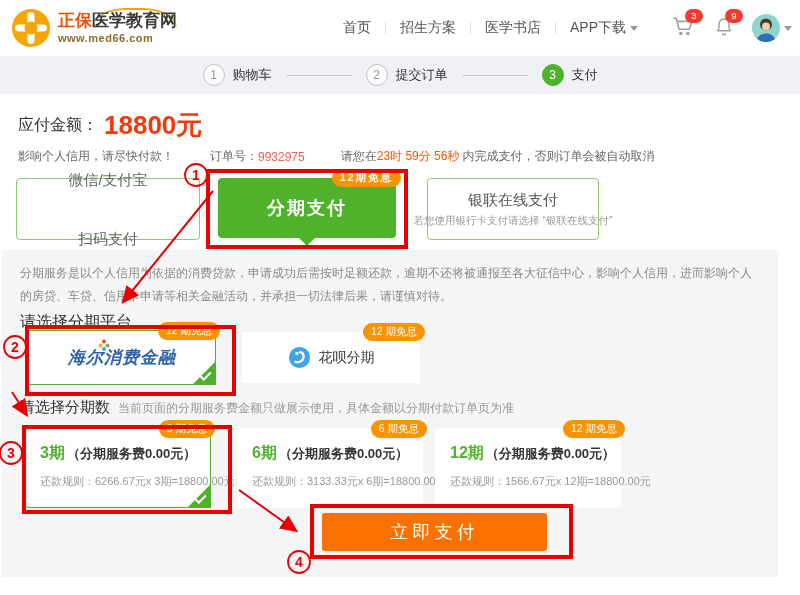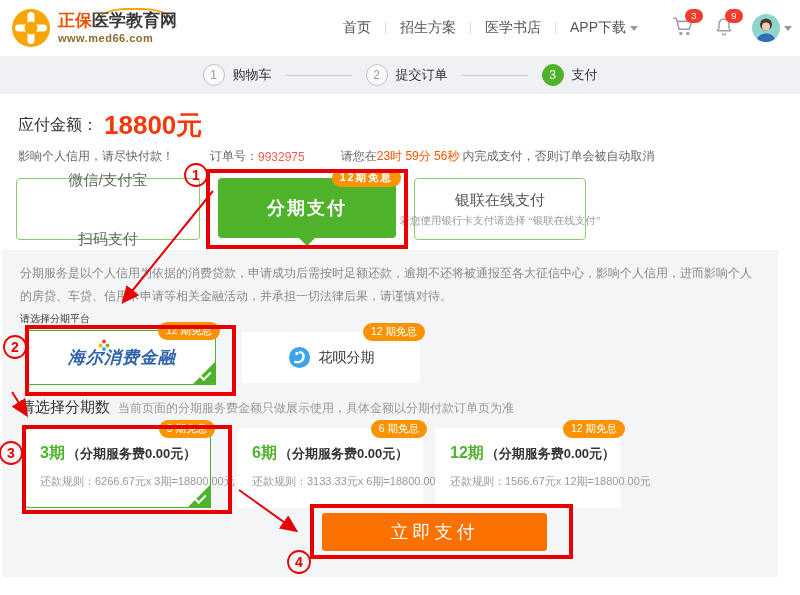--- a/index.html
+++ b/index.html
@@ -40,29 +40,29 @@
   .order-no{color:#f65c4f;}
   .countdown{color:#fb5500;}
   .cd-suffix{margin-left:3px;}
 
   
   .tabs{position:absolute;left:16px;top:178px;display:flex;align-items:flex-start;}
   .tab{box-sizing:border-box;border-radius:4px;cursor:pointer;}
   .tab-wechat{width:184px;height:62px;border:1px solid #8cc973;background:#fff;display:flex;flex-direction:column;align-items:center;justify-content:center;font-size:15px;color:#666;line-height:1.55;gap:35px;}
   .tab-installment{position:relative;width:178px;height:60px;margin-left:18px;background:#4eb32b;color:#fff;font-size:18px;font-weight:bold;display:flex;align-items:center;justify-content:center;letter-spacing:2px;}
   .tab-caret{position:absolute;left:50%;bottom:-8px;margin-left:-9px;width:0;height:0;border-left:9px solid transparent;border-right:9px solid transparent;border-top:9px solid #4eb32b;}
-  .tab-union{width:172px;height:62px;margin-left:18px;border:1px solid #8cc973;background:#fff;display:flex;flex-direction:column;align-items:center;justify-content:center;font-family:Liberation Serif, serif;}
+  .tab-union{width:172px;height:62px;margin-left:31px;border:1px solid #8cc973;background:#fff;display:flex;flex-direction:column;align-items:center;justify-content:center;}
   .union-l1{font-size:15px;color:#555;}
   .union-l2{font-size:10.5px;color:#9a9a9a;margin-top:4px;white-space:nowrap;}
   .pill{position:absolute;top:-9px;right:-5px;background:#fb9300;color:#fff;font-size:10.5px;line-height:1.3;padding:2px 8px;border-radius:9px;white-space:nowrap;}
 
   
   .panel{position:absolute;left:2px;top:250px;width:776px;height:327px;background:#f4f5f7;}
   .notice{position:absolute;left:18px;top:12px;width:732px;font-size:12px;color:#8a8a8a;line-height:1.9;}
-  .section-title{position:absolute;left:18px;top:62px;font-size:10px;color:#333;}
+  .section-title{position:absolute;left:18px;top:62px;font-size:16px;color:#333;}
   .platform-card{position:absolute;box-sizing:border-box;background:#fff;cursor:pointer;}
   .platform-1{left:26px;top:80px;width:188px;height:55px;border:1px solid #4eb32b;display:flex;align-items:center;justify-content:center;}
   .haier-logo{position:relative;font-size:17px;font-weight:bold;font-style:italic;color:#2f64ad;letter-spacing:1px;}
   .haier-flower{position:absolute;left:30px;top:-7px;}
   .platform-2{left:240px;top:82px;width:178px;height:51px;display:flex;align-items:center;justify-content:center;}
   .huabei-name{font-size:14px;color:#333;margin-left:8px;}
   .sel-corner{position:absolute;right:-1px;bottom:-1px;width:0;height:0;border-left:24px solid transparent;border-bottom:24px solid #4eb32b;}
   .sel-check{position:absolute;right:4px;bottom:6px;width:9px;height:4px;border-left:2px solid #fff;border-bottom:2px solid #fff;transform:rotate(-45deg);}
 
   .period-head{position:absolute;left:18px;top:148px;display:flex;align-items:baseline;}

